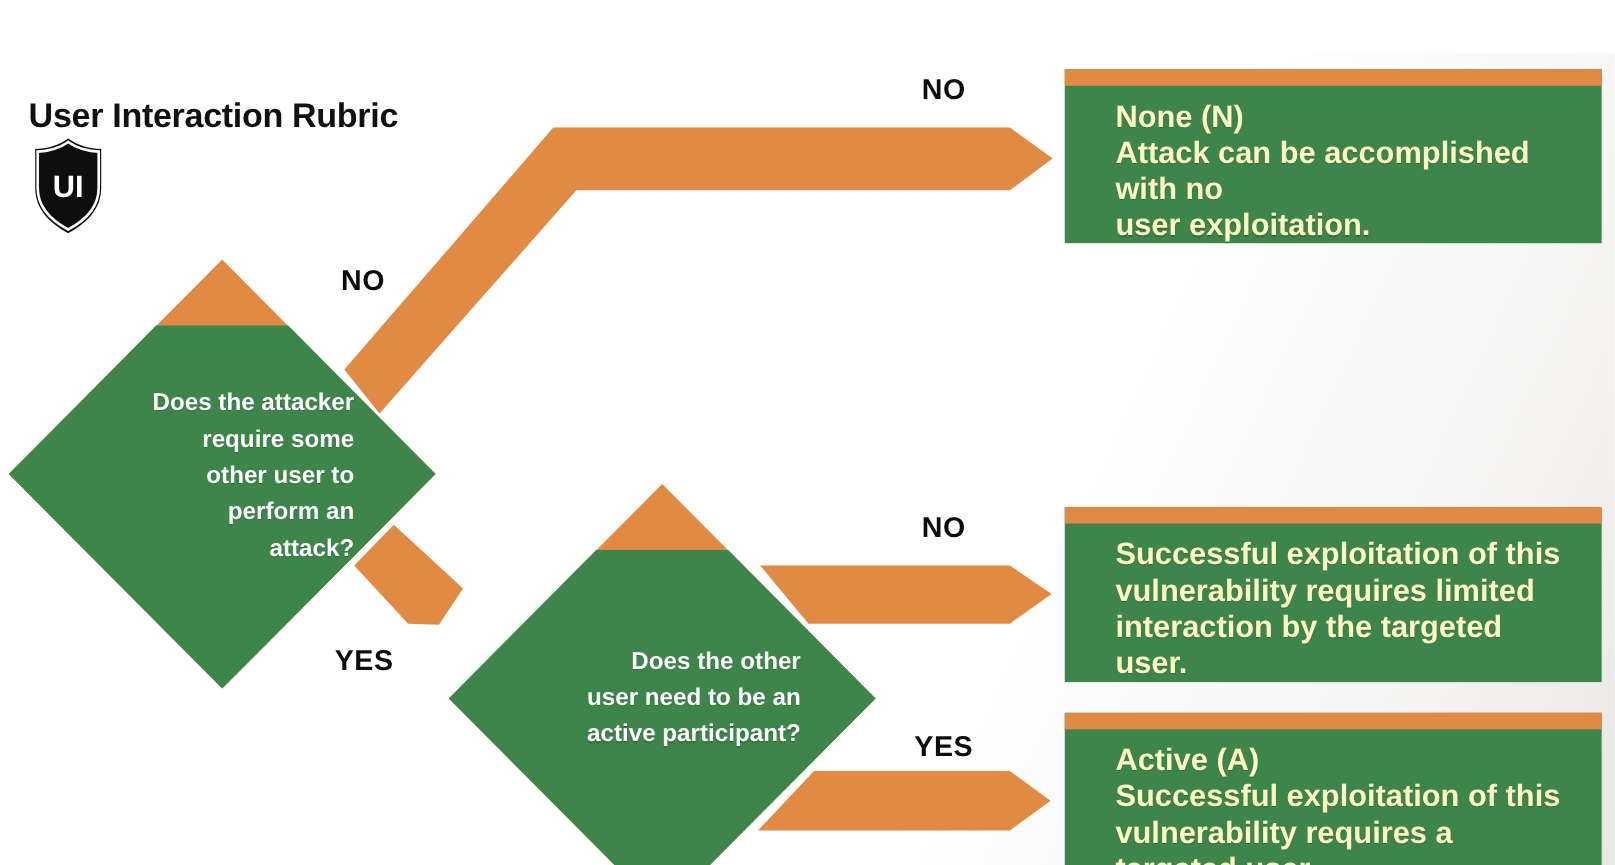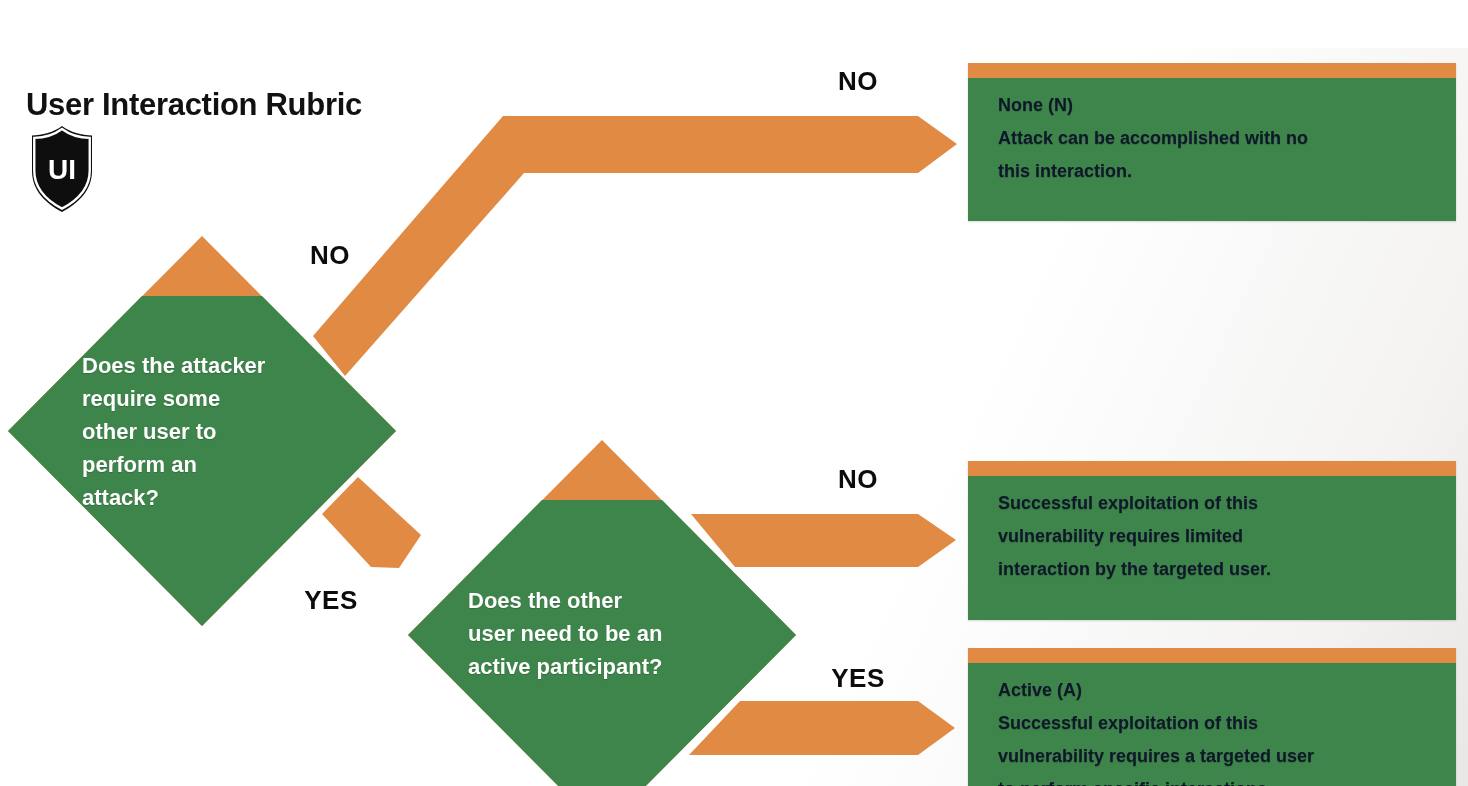--- a/index.html
+++ b/index.html
@@ -35,43 +35,43 @@
     position: absolute;
     transform: translateX(-50%);
     font-size: 26px;
     font-weight: 700;
     color: #0c0c0c;
     letter-spacing: 0.5px;
     white-space: nowrap;
   }
   .question {
     position: absolute;
-    text-align: left;
+    text-align: right;
     color: #ffffff;
     font-size: 22px;
     font-weight: 700;
     line-height: 33px;
     white-space: pre-line;
     text-shadow: 0 1px 1px rgba(0,0,0,0.18);
   }
   .outcome {
     position: absolute;
     left: 968px;
     width: 488px;
     background: #3E854B;
     box-shadow: 0 1px 2px rgba(0,0,0,0.15);
   }
   .outcome .strip {
     height: 15px;
     background: #E18A43;
   }
   .outcome .body {
-    padding: 11px 18px 0 30px;
-    color: #0f172a;
-    font-size: 18px;
+    padding: 11px 18px 0 46px;
+    color: #fef9c3;
+    font-size: 28px;
     font-weight: 700;
     line-height: 33px;
     text-shadow: 0 1px 1px rgba(0,0,0,0.18);
   }
   .outcome .desc { white-space: pre-line; }
   .box-none   { top: 15px;  height: 158px; }
   .box-passive{ top: 413px; height: 159px; }
   .box-active { top: 600px; height: 197px; }
   .q1 { left: 82px;  top: 301px; width: 240px; }
   .q2 { left: 468px; top: 536px; width: 260px; }
@@ -124,21 +124,21 @@
   <span class="edge-label lbl-no-d1">NO</span>
   <span class="edge-label lbl-yes-d1">YES</span>
   <span class="edge-label lbl-no-d2">NO</span>
   <span class="edge-label lbl-yes-d2">YES</span>
 
   <div class="outcome box-none">
     <div class="strip"></div>
     <div class="body">
       <div class="title">None (N)</div>
       <div class="desc">Attack can be accomplished with no
-this interaction.</div>
+user exploitation.</div>
     </div>
   </div>
 
   <div class="outcome box-passive">
     <div class="strip"></div>
     <div class="body">
       <div class="desc">Successful exploitation of this
 vulnerability requires limited
 interaction by the targeted user.</div>
     </div>

